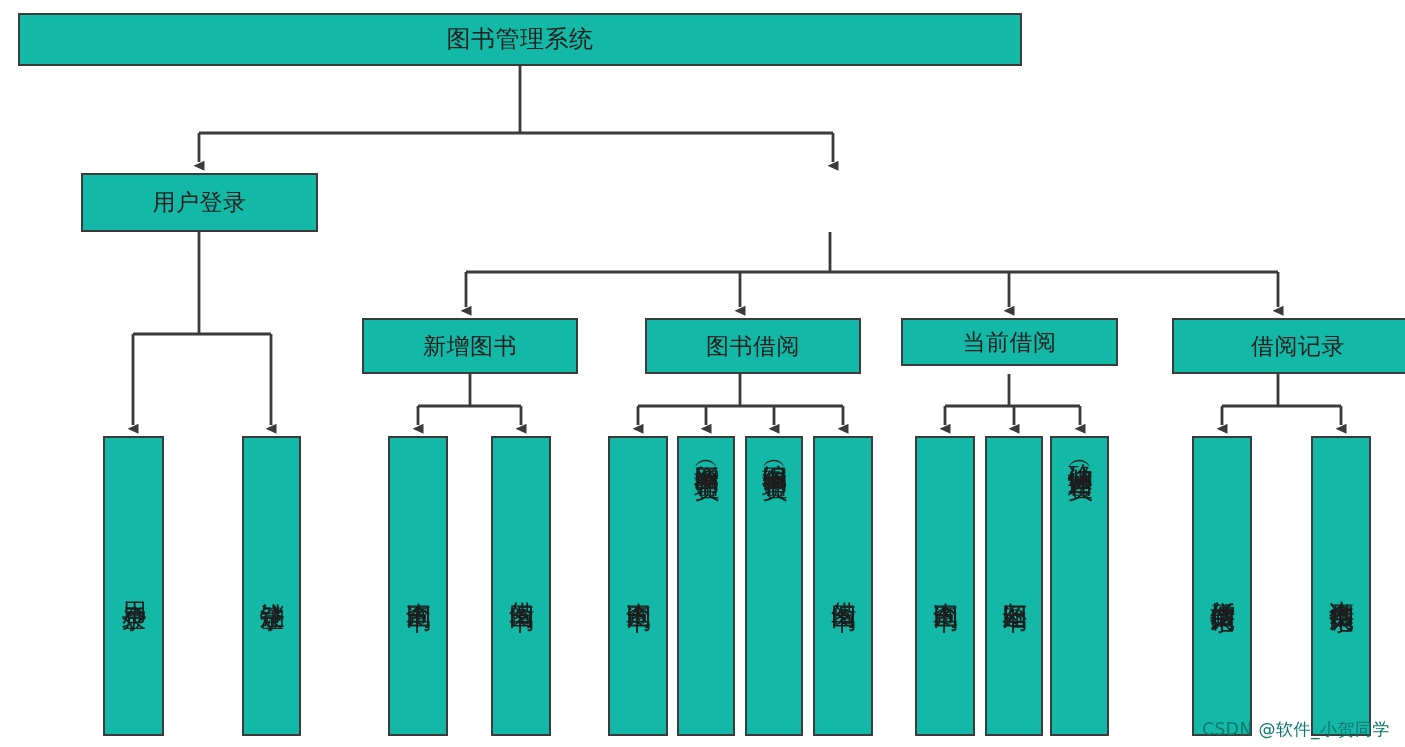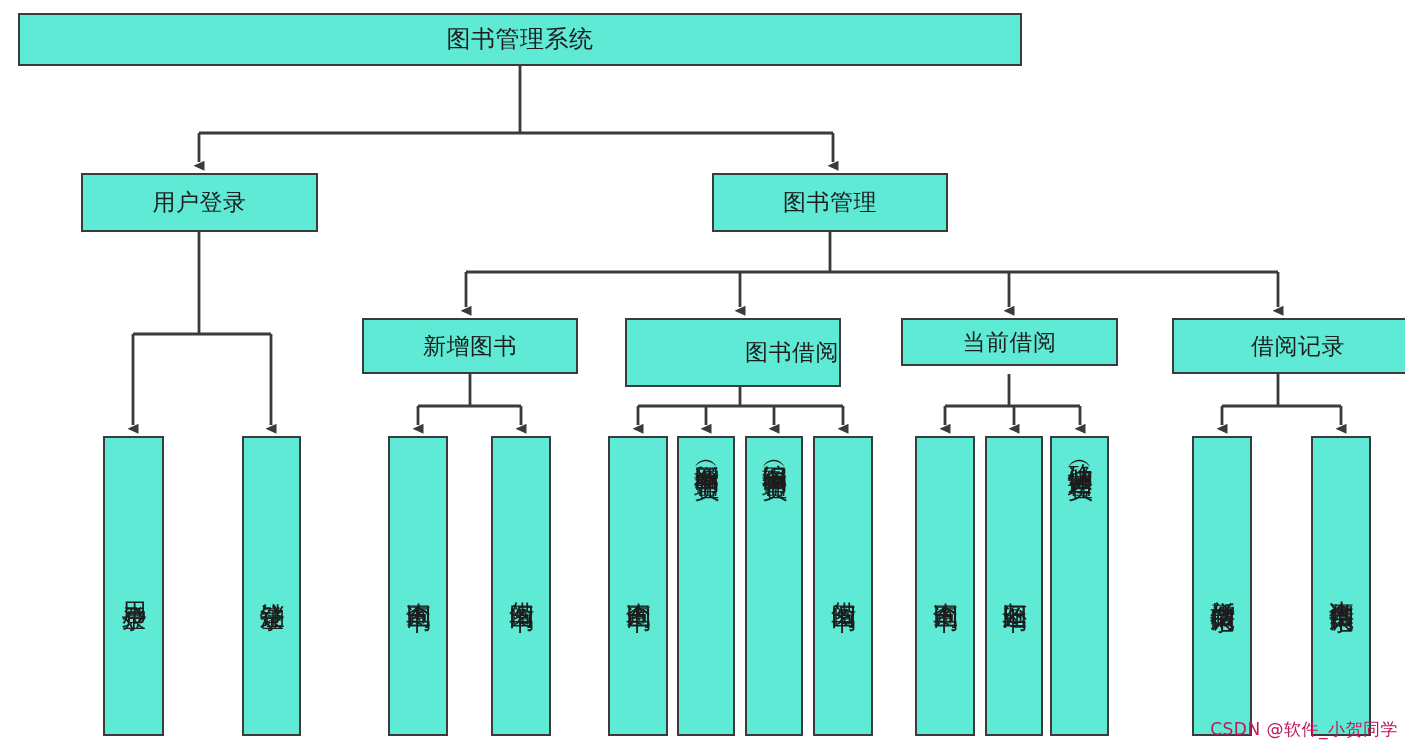--- a/index.html
+++ b/index.html
@@ -22,21 +22,21 @@
     left: 0;
     top: 0;
     width: 1405px;
     height: 747px;
     pointer-events: none;
   }
   .node {
     position: absolute;
     box-sizing: border-box;
     border: 2.5px solid #3b3b3b;
-    background: #5eead4;
+    background: #14b8a6;
     display: flex;
     align-items: center;
     justify-content: center;
     color: #1d1d1d;
   }
   .node .label {
     display: block;
     text-align: center;
     line-height: 1.16;
     letter-spacing: 0.5px;
@@ -62,24 +62,24 @@
     line-height: 1.05;
     letter-spacing: 2px;
     white-space: nowrap;
   }
   .node.v.mid {
     align-items: center;
     padding-top: 0;
   }
   .watermark {
     position: absolute;
-    right: 7px;
+    right: 15px;
     bottom: 6px;
     font-size: 17px;
-    color: #be185d;
+    color: #0f766e;
     white-space: nowrap;
     letter-spacing: 0.5px;
     margin-left: 20px;
   }
 </style>
 </head>
 <body>
 
 <div id="canvas">
 
@@ -135,28 +135,25 @@
     </g>
   </svg>
 
   <div class="node h root" style="left:18px; top:13px; width:1004px; height:53px;">
     <span class="label">图书管理系统</span>
   </div>
 
   <div class="node h" style="left:81px; top:173px; width:237px; height:59px;">
     <span class="label">用户登录</span>
   </div>
-  <div class="node h" style="left:712px; top:173px; width:236px; height:59px;">
-    <span class="label">图书管理</span>
-  </div>
 
   <div class="node h" style="left:362px; top:318px; width:216px; height:56px;">
     <span class="label">新增图书</span>
   </div>
-  <div class="node h" style="left:625px; top:318px; width:216px; height:69px;justify-content:flex-end;">
+  <div class="node h" style="left:645px; top:318px; width:216px; height:56px;">
     <span class="label">图书借阅</span>
   </div>
   <div class="node h" style="left:901px; top:318px; width:217px; height:48px;">
     <span class="label">当前借阅</span>
   </div>
   <div class="node h" style="left:1172px; top:318px; width:252px; height:56px;">
     <span class="label">借阅记录</span>
   </div>
 
   <div class="node v mid" style="left:103px; top:436px; width:61px; height:300px;">

